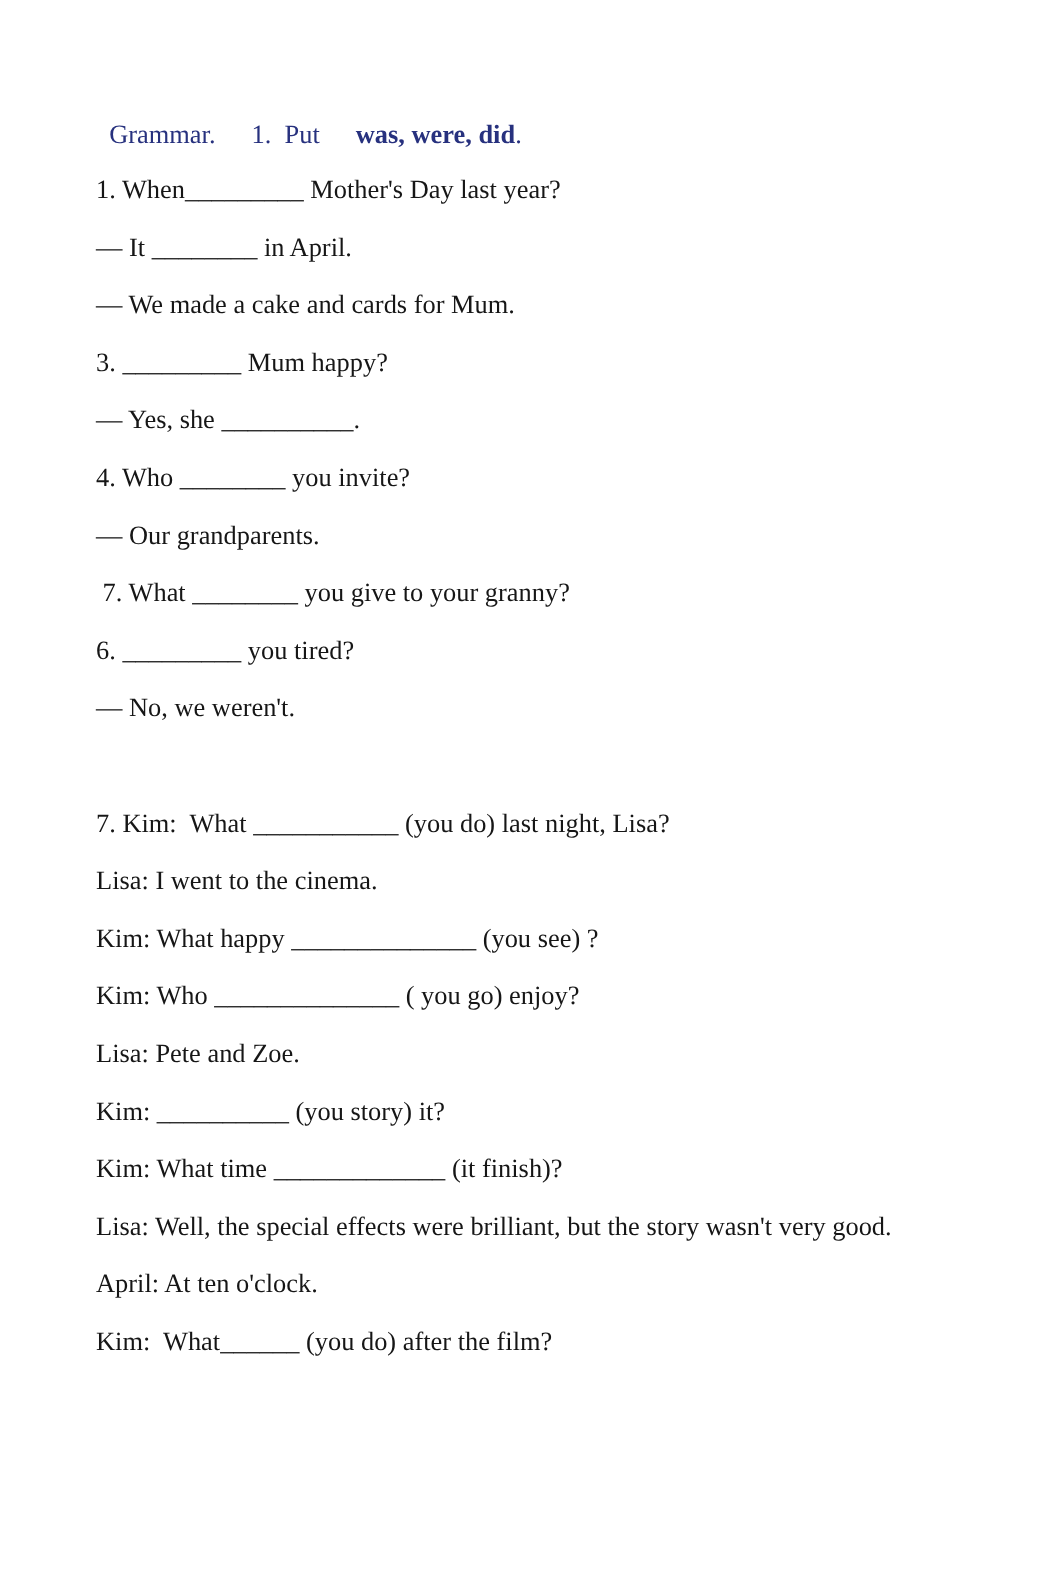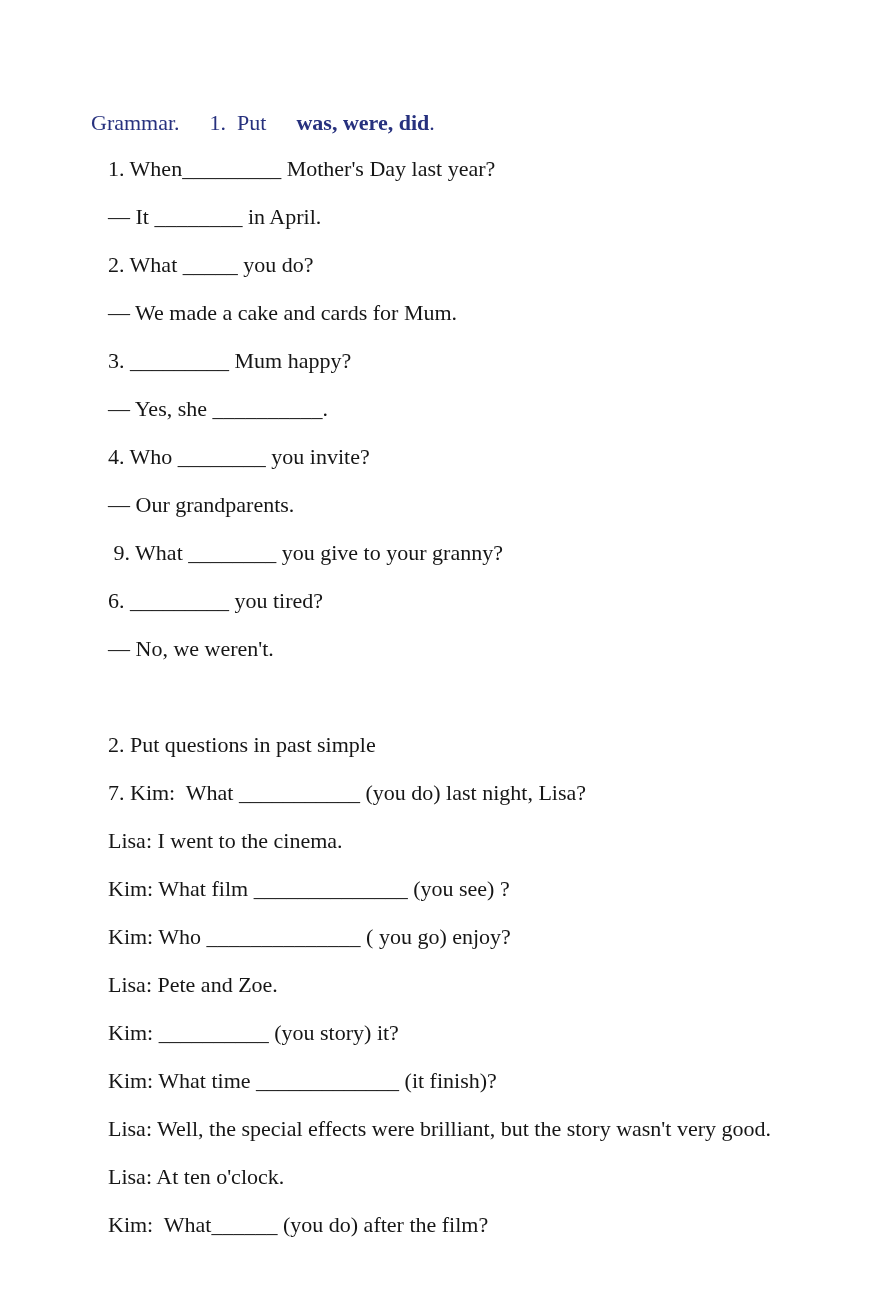--- a/index.html
+++ b/index.html
@@ -11,21 +11,21 @@
     width: 878px;
     height: 1316px;
     overflow: hidden;
     font-family: "Liberation Serif", "DejaVu Serif", serif;
     color: #161616;
   }
   .page {
     box-sizing: border-box;
     width: 878px;
     height: 1146px;
-    padding: 13px 58px 0 80px;
+    padding: 2px 58px 0 80px;
   }
   .title-line {
     line-height: 44px;
     font-size: 22px;
     white-space: pre-wrap;
     color: #27317e;
   }
   .title-seg {
     margin-right: 30px;
   }
@@ -33,21 +33,20 @@
     font-weight: bold;
     margin-right: 0;
   }
   .title-seg.tail {
     margin-right: 0;
   }
   .line {
     font-size: 22px;
     line-height: 48px;
     white-space: pre-wrap;
-    margin-left: 28px;
   }
   .block {
     margin: 0;
   }
   .block-gap {
     height: 48px; 
   }
 </style>
 </head>
 <body>
@@ -55,43 +54,41 @@
 <div class="page">
 
   <div class="title-line">
     
   <span class="title-seg">Grammar.</span><span class="title-seg">1.  Put</span><span class="title-seg bold">was, were, did</span><span class="title-seg tail">.</span></div>
 
   <div class="block">
 
   <div class="line">1. When_________ Mother's Day last year?</div>
       <div class="line">— It ________ in April.</div>
-      <div class="line">2. What _____ you do?</div>
       <div class="line">— We made a cake and cards for Mum.</div>
       <div class="line">3. _________ Mum happy?</div>
       <div class="line">— Yes, she __________.</div>
       <div class="line">4. Who ________ you invite?</div>
       <div class="line">— Our grandparents.</div>
-      <div class="line"> 9. What ________ you give to your granny?</div>
+      <div class="line"> 7. What ________ you give to your granny?</div>
       <div class="line">6. _________ you tired?</div>
       <div class="line">— No, we weren't.</div>
     </div>
 
   <div class="block-gap"></div>
 
   <div class="block">
-    <div class="line">2. Put questions in past simple</div>
     <div>
 
     <div class="line">7. Kim:  What ___________ (you do) last night, Lisa?</div>
         <div class="line">Lisa: I went to the cinema.</div>
-        <div class="line">Kim: What film ______________ (you see) ?</div>
+        <div class="line">Kim: What happy ______________ (you see) ?</div>
         <div class="line">Kim: Who ______________ ( you go) enjoy?</div>
         <div class="line">Lisa: Pete and Zoe.</div>
         <div class="line">Kim: __________ (you story) it?</div>
         <div class="line">Kim: What time _____________ (it finish)?</div>
         <div class="line">Lisa: Well, the special effects were brilliant, but the story wasn't very good.</div>
-        <div class="line">Lisa: At ten o'clock.</div>
+        <div class="line">April: At ten o'clock.</div>
         <div class="line">Kim:  What______ (you do) after the film?</div>
       </div>
   </div>
 
 </div>
 
 </body></html>

